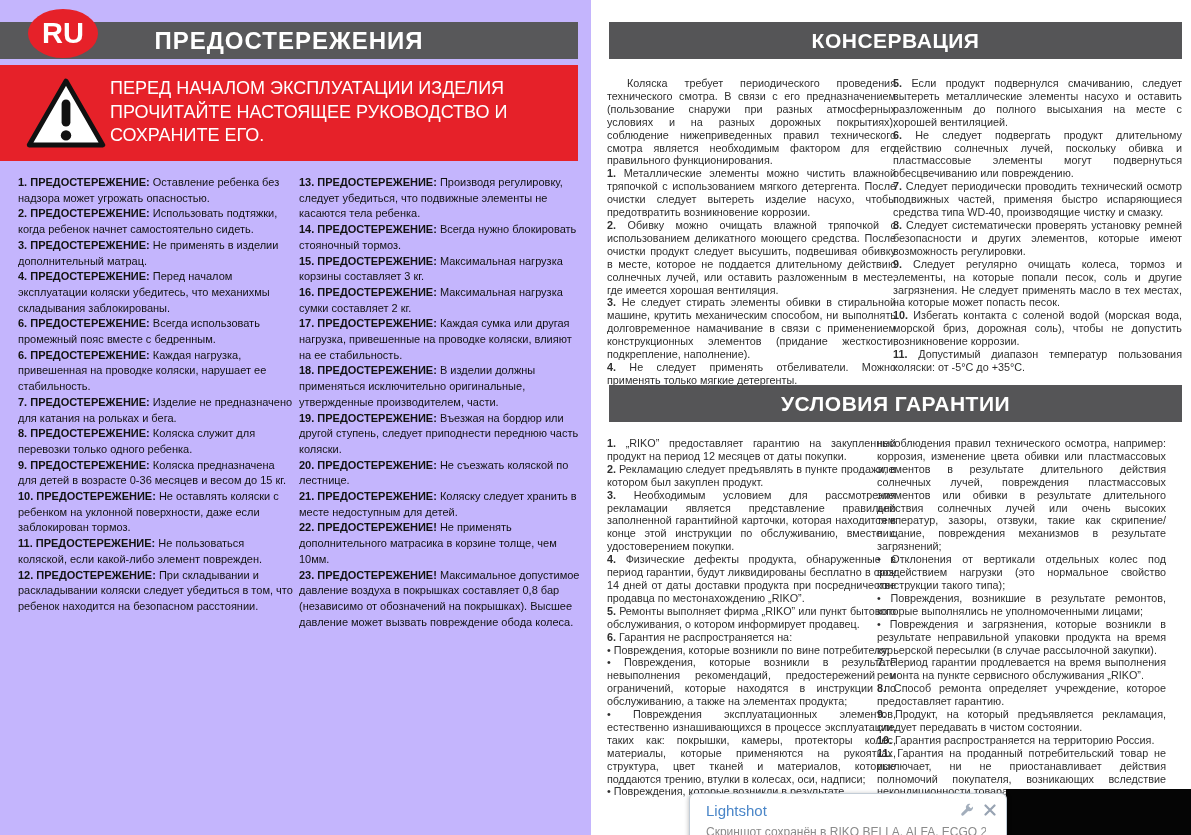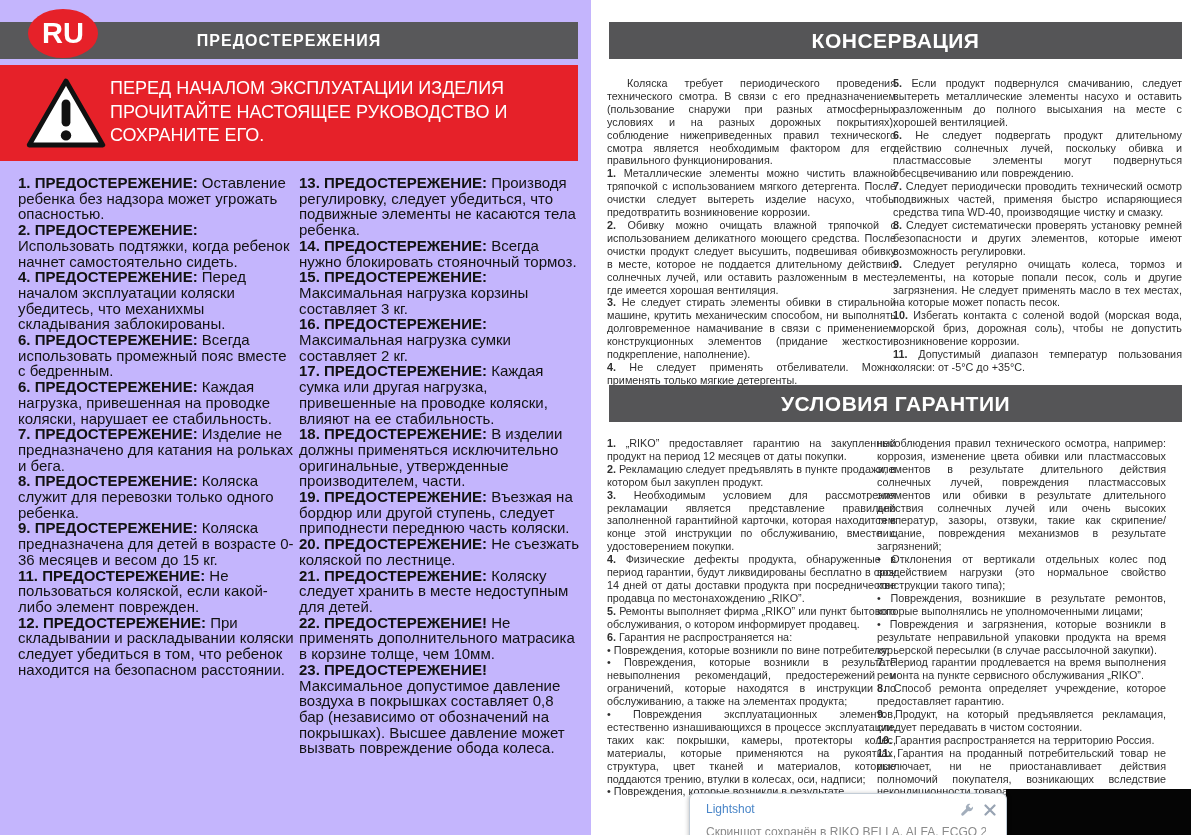--- a/index.html
+++ b/index.html
@@ -6,35 +6,35 @@
   html,body { width:1191px; height:835px; }
   body {
     position:relative; overflow:hidden; background:#ffffff;
     font-family:"Liberation Sans", sans-serif;
   }
   
   .left-page { position:absolute; left:0; top:0; width:591px; height:835px; background:#c4b5fd; }
   .left-header { position:absolute; left:0; top:22px; width:578px; height:37px; background:#58585a; }
   .left-title {
     display:block; width:100%; height:37px; line-height:37px; text-align:center;
-    color:#ffffff; font-weight:bold; font-size:16px; letter-spacing:1px;
+    color:#ffffff; font-weight:bold; font-size:24px; letter-spacing:1px;
   }
   .ru-badge {
     position:absolute; left:28px; top:9px; width:70px; height:49px;
     background:#e62129; border-radius:50%;
     display:flex; align-items:center; justify-content:center;
     color:#ffffff; font-weight:bold; font-size:29px; z-index:2;
   }
   .red-banner { position:absolute; left:0; top:65px; width:578px; height:96px; background:#e62129; }
   .banner-icon { position:absolute; left:26px; top:11px; width:80px; height:74px; }
   .banner-text {
     position:absolute; left:110px; top:12px; width:430px;
     color:#ffffff; font-weight:normal; font-size:18px; line-height:23.5px;
   }
-  .warn-col { position:absolute; top:175px; color:#121212; font-size:15px; line-height:15.7px; }
+  .warn-col { position:absolute; top:175px; color:#121212; font-size:11px; line-height:15.7px; }
   .warn-col-1 { left:18px;  width:278px; }
   .warn-col-2 { left:299px; width:281px; }
   .warn-col .para b { font-weight:bold; }
   
   .right-page { position:absolute; left:591px; top:0; width:600px; height:677px; background:#ffffff; }
   .sec-header { position:absolute; left:18px; width:573px; height:37px; background:#555557; }
   .sec-header.maintenance { top:22px; }
   .sec-header.warranty { top:385px; }
   .sec-title {
     display:block; width:100%; height:37px; line-height:37px; text-align:center;
@@ -50,21 +50,21 @@
   .warr-col-2  { left:286px; top:437px; }
   .doc-col .para b { font-weight:bold; }
   .para.indent { text-indent:20px; }
   
   .black-corner { position:absolute; left:1006px; top:789px; width:185px; height:46px; background:#050505; }
   .lightshot-popup {
     position:absolute; left:689px; top:793px; width:318px; height:58px;
     background:#ffffff; border:1px solid #c2ccd6; border-radius:6px;
     box-shadow:0 1px 5px rgba(0,0,0,0.3); z-index:5;
   }
-  .lightshot-title { position:absolute; left:16px; top:8px; font-size:12px; color:#4a86c8;text-align:right; }
+  .lightshot-title { position:absolute; left:16px; top:8px; font-size:15px; color:#4a86c8;text-align:right; }
   .lightshot-message {
     position:absolute; left:16px; top:31px; width:280px; font-size:12px; color:#8a8a8a;
     white-space:nowrap; overflow:hidden;
   }
   .popup-icons { position:absolute; right:10px; top:9px; display:flex; gap:10px; align-items:center; }
   .popup-icons svg { display:block; }
 </style>
 </head>
 <body>
 
@@ -79,26 +79,28 @@
     <svg class="banner-icon" viewBox="0 0 100 90">
       <polygon points="50,5 96,85 4,85" fill="#ffffff" stroke="#111111" stroke-width="6" stroke-linejoin="round"></polygon>
       <rect x="44.5" y="28" width="11" height="34" rx="5.5" fill="#111111"></rect>
       <circle cx="50" cy="73" r="6.5" fill="#111111"></circle>
     </svg>
     <div class="banner-text">ПЕРЕД НАЧАЛОМ ЭКСПЛУАТАЦИИ ИЗДЕЛИЯ ПРОЧИТАЙТЕ НАСТОЯЩЕЕ РУКОВОДСТВО И СОХРАНИТЕ ЕГО.</div>
   </div>
   <div class="warn-col warn-col-1">
       <p class="para"><b>1. ПРЕДОСТЕРЕЖЕНИЕ: </b>Оставление ребенка без надзора может угрожать опасностью.</p>
       <p class="para"><b>2. ПРЕДОСТЕРЕЖЕНИЕ: </b>Использовать подтяжки, когда ребенок начнет самостоятельно сидеть.</p>
+      <p class="para"><b>3. ПРЕДОСТЕРЕЖЕНИЕ: </b>Не применять в изделии дополнительный матрац.</p>
       <p class="para"><b>4. ПРЕДОСТЕРЕЖЕНИЕ: </b>Перед началом эксплуатации коляски убедитесь, что механихмы складывания заблокированы.</p>
       <p class="para"><b>6. ПРЕДОСТЕРЕЖЕНИЕ: </b>Всегда использовать промежный пояс вместе с бедренным.</p>
       <p class="para"><b>6. ПРЕДОСТЕРЕЖЕНИЕ: </b>Каждая нагрузка, привешенная на проводке коляски, нарушает ее стабильность.</p>
       <p class="para"><b>7. ПРЕДОСТЕРЕЖЕНИЕ: </b>Изделие не предназначено для катания на рольках и бега.</p>
       <p class="para"><b>8. ПРЕДОСТЕРЕЖЕНИЕ: </b>Коляска служит для перевозки только одного ребенка.</p>
       <p class="para"><b>9. ПРЕДОСТЕРЕЖЕНИЕ: </b>Коляска предназначена для детей в возрасте 0-36 месяцев и весом до 15 кг.</p>
+      <p class="para"><b>10. ПРЕДОСТЕРЕЖЕНИЕ: </b>Не оставлять коляски с ребенком на уклонной поверхности, даже если заблокирован тормоз.</p>
       <p class="para"><b>11. ПРЕДОСТЕРЕЖЕНИЕ: </b>Не пользоваться коляской, если какой-либо элемент поврежден.</p>
       <p class="para"><b>12. ПРЕДОСТЕРЕЖЕНИЕ: </b>При складывании и раскладывании коляски следует убедиться в том, что ребенок находится на безопасном расстоянии.</p>
     </div>
   <div class="warn-col warn-col-2">
       <p class="para"><b>13. ПРЕДОСТЕРЕЖЕНИЕ: </b>Производя регулировку, следует убедиться, что подвижные элементы не касаются тела ребенка.</p>
       <p class="para"><b>14. ПРЕДОСТЕРЕЖЕНИЕ: </b>Всегда нужно блокировать стояночный тормоз.</p>
       <p class="para"><b>15. ПРЕДОСТЕРЕЖЕНИЕ: </b>Максимальная нагрузка корзины составляет 3 кг.</p>
       <p class="para"><b>16. ПРЕДОСТЕРЕЖЕНИЕ: </b>Максимальная нагрузка сумки составляет 2 кг.</p>
       <p class="para"><b>17. ПРЕДОСТЕРЕЖЕНИЕ: </b>Каждая сумка или другая нагрузка, привешенные на проводке коляски, влияют на ее стабильность.</p>
       <p class="para"><b>18. ПРЕДОСТЕРЕЖЕНИЕ: </b>В изделии должны применяться исключительно оригинальные, утвержденные производителем, части.</p>

